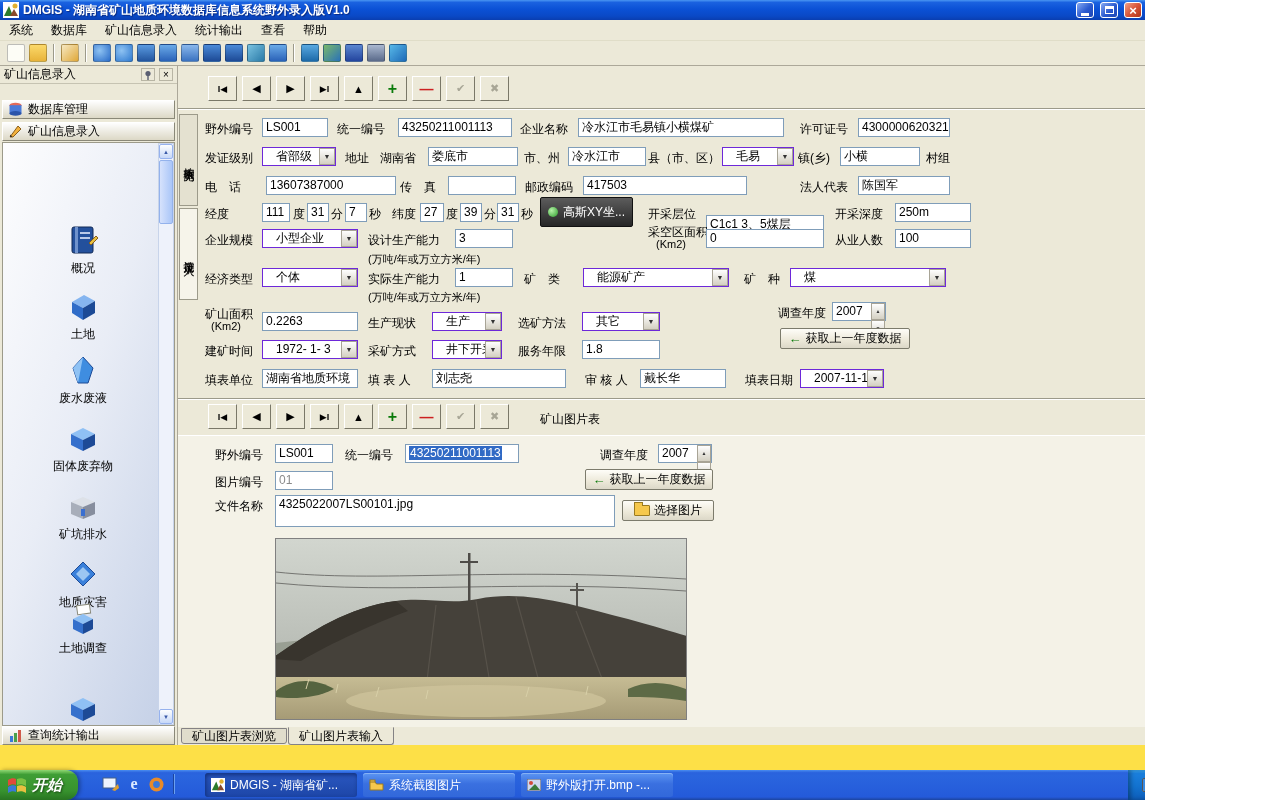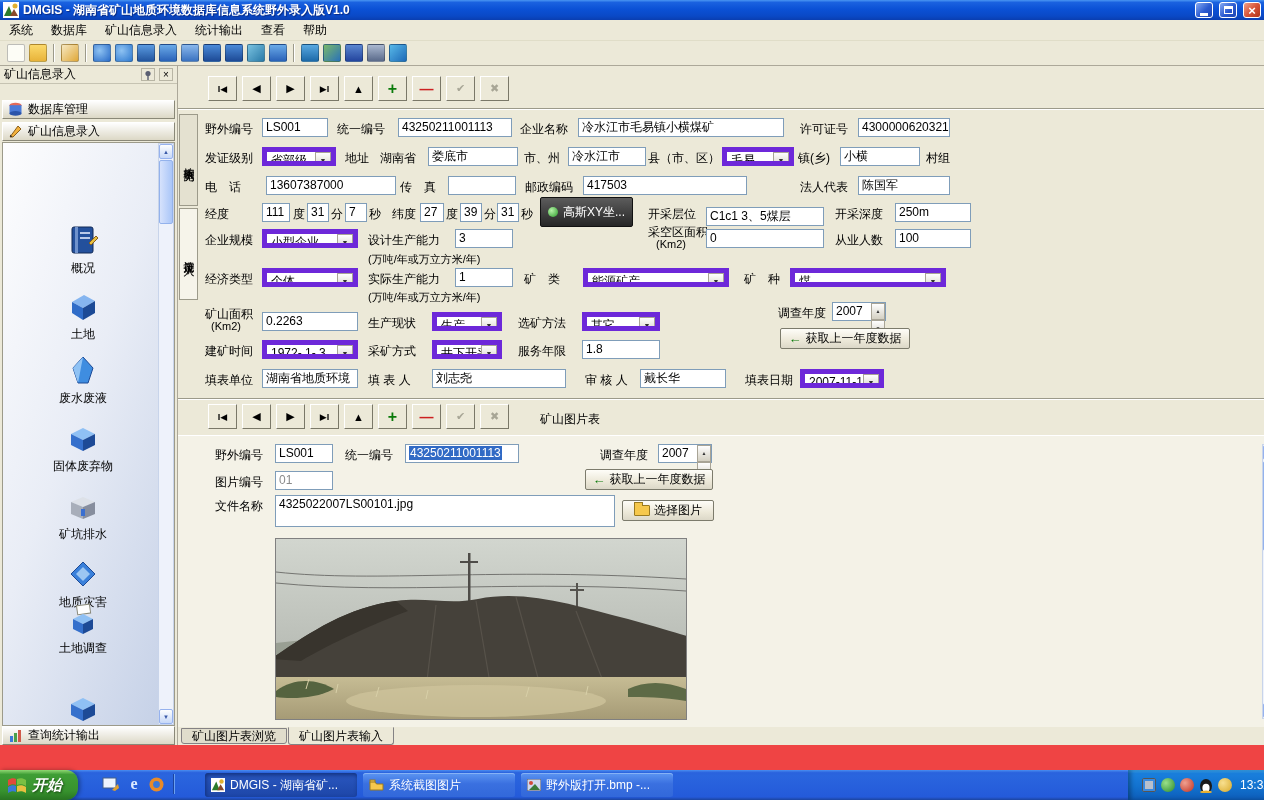--- a/index.html
+++ b/index.html
@@ -1,18 +1,18 @@
 <!DOCTYPE html>
 <html><head>
 <meta charset="utf-8">
 <style>
 *{margin:0;padding:0;box-sizing:border-box}
 html,body{width:1280px;height:800px;overflow:hidden}
 body{font-family:"Liberation Sans","DejaVu Sans",sans-serif;font-size:12px;color:#000}
-#screen{position:relative;width:1264px;height:800px;background:#ef4444;overflow:hidden}
+#screen{position:relative;width:1145px;height:800px;background:#fde047;overflow:hidden}
 
 
 .titlebar{position:absolute;left:0;top:0;width:100%;height:20px;display:flex;align-items:center;gap:4px;padding:0 3px;color:#fff;font-weight:bold;font-size:12px;background:linear-gradient(180deg,#4a96f2 0%,#1a62e0 12%,#0b51d6 45%,#0a49c6 80%,#0a3eb0 100%)}
 .titlebar .title{flex:1;white-space:nowrap;overflow:hidden;text-shadow:1px 1px 1px #0a2a80}
 .wbtn{width:18px;height:16px;margin-left:2px;border:1px solid #fff;border-radius:3px;display:flex;align-items:center;justify-content:center;color:#fff;font-weight:bold;font-size:11px;background:linear-gradient(135deg,#86aaf2 0%,#2a5ad0 55%,#1e46b4 100%)}
 .wbtn.close{background:linear-gradient(135deg,#f0a088 0%,#d8563a 50%,#b03318 100%)}
 .wbtn.min i{display:block;width:8px;height:3px;background:#fff;margin-top:8px}
 .wbtn.max i{display:block;width:9px;height:8px;border:1px solid #fff;border-top:3px solid #fff}
 .wbtn.close::after{content:"×";font-size:13px;line-height:1}
 
@@ -53,21 +53,21 @@
 .nbtn.red{color:#cc2020;font-size:14px}
 .nbtn.gray{color:#a8a696}
 .caption{position:absolute;font-size:12px;white-space:nowrap}
 
 .lbl{position:absolute;font-size:12px;white-space:nowrap;color:#000}
 .unit{position:absolute;font-size:11px;white-space:nowrap;color:#000}
 .fld{position:absolute;height:19px;background:#fff;border:1px solid #7f9db9;padding:1px 3px;font-size:12px;line-height:15px;overflow:hidden;white-space:nowrap}
 .fld.tall{height:32px;line-height:14px}
 .fld.dis{color:#8a8a8a}
 .selhl{background:#316ac5;color:#fff;padding:0 1px}
-.cmb{position:absolute;height:19px;background:#fff;border:5px solid #6d28d9;padding:1px 18px 1px 4px;font-size:12px;line-height:15px;overflow:hidden;white-space:nowrap}
+.cmb{position:absolute;height:19px;background:#fff;border:1px solid #6d28d9;padding:1px 18px 1px 13px;font-size:12px;line-height:15px;overflow:hidden;white-space:nowrap}
 .cmb .a{position:absolute;top:0px;right:0px;width:16px;height:17px;background:linear-gradient(#fefefe,#d4d0c2);border:1px solid #a8a496;display:flex;align-items:center;justify-content:center}
 .cmb .a::after{content:"▼";font-size:7px;color:#333}
 .spin{position:absolute;height:19px;background:#fff;border:1px solid #7f9db9;padding:1px 16px 1px 3px;font-size:12px;line-height:15px;white-space:nowrap}
 .spin .sbx{position:absolute;right:0;top:0;width:14px;height:17px;display:flex;flex-direction:column}
 .spin .sbx i{flex:1;background:linear-gradient(#fefefe,#d4d0c2);border:1px solid #a8a496;display:flex;align-items:center;justify-content:center;font-style:normal}
 .spin .sbx i.up::after{content:"▲";font-size:5px;color:#333}
 .spin .sbx i.dn::after{content:"▼";font-size:5px;color:#333}
 .xbtn{position:absolute;height:21px;display:flex;align-items:center;justify-content:center;gap:4px;background:linear-gradient(#fefdf8,#ece8d8 60%,#dcd8c8);border:1px solid #7c7b6c;border-radius:2px;font-size:12px;white-space:nowrap;padding:0 6px}
 .garrow{color:#0a7a0a;font-weight:bold;font-size:13px;line-height:1}
 .garrow::after{content:"←"}
@@ -324,21 +324,21 @@
     <span class="lbl" style="left:268px;top:140px">度</span>
     <div class="fld" style="left:282px;top:137px;width:22px">39</div>
     <span class="lbl" style="left:306px;top:140px">分</span>
     <div class="fld" style="left:319px;top:137px;width:22px">31</div>
     <span class="lbl" style="left:343px;top:140px">秒</span>
     <div class="gauss" style="left:362px;top:131px">
         <span class="gdot"></span>
         <span>高斯XY坐...</span>
       </div>
     <span class="lbl" style="left:470px;top:140px">开采层位</span>
-    <div class="fld" style="left:528px;top:141px;width:118px">C1c1 3、5煤层</div>
+    <div class="fld" style="left:528px;top:149px;width:118px">C1c1 3、5煤层</div>
     <span class="lbl" style="left:657px;top:140px">开采深度</span>
     <div class="fld" style="left:717px;top:137px;width:76px">250m</div>
 
     <span class="lbl" style="left:27px;top:166px">企业规模</span>
     <div class="cmb" style="left:84px;top:163px;width:96px"><span>小型企业</span><span class="a"></span></div>
     <span class="lbl" style="left:190px;top:166px">设计生产能力</span>
     <div class="fld" style="left:277px;top:163px;width:58px">3</div>
     <span class="unit" style="left:190px;top:186px">(万吨/年或万立方米/年)</span>
     <span class="lbl" style="left:470px;top:158px">采空区面积</span>
     <span class="unit" style="left:478px;top:172px">(Km2)</span>

